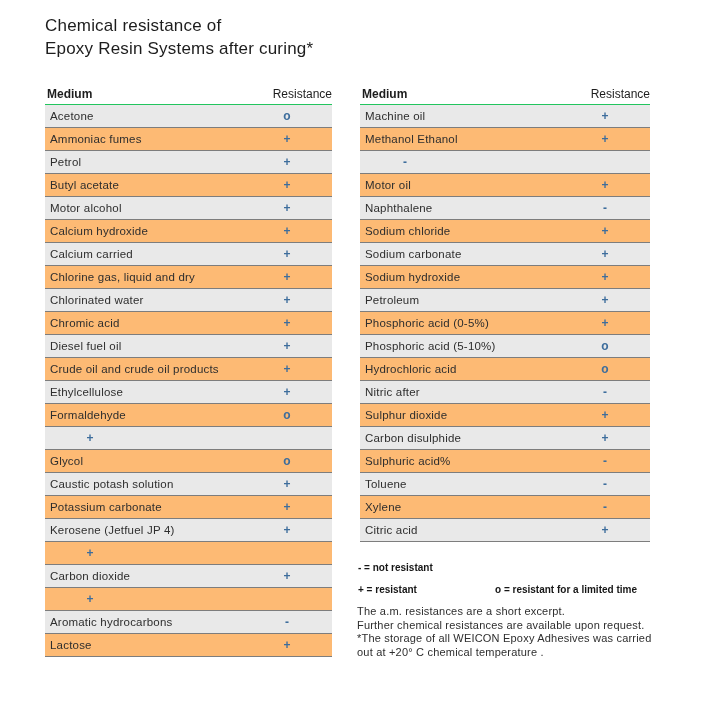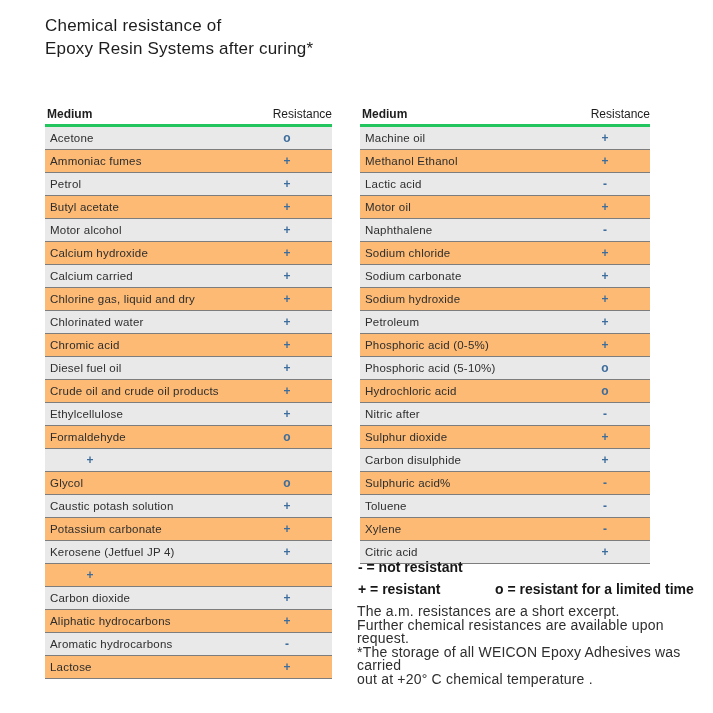--- a/index.html
+++ b/index.html
@@ -15,45 +15,45 @@
     font-size: 17px; line-height: 23px;
     font-weight: 400; color: #1d1d1d;
     letter-spacing: 0.2px;
   }
   .tbl { position: absolute; top: 82px; }
   .tbl-left  { left: 45px;  width: 287px; }
   .tbl-right { left: 360px; width: 290px; }
   .thead {
     display: flex; align-items: flex-end;
     height: 19px; padding-bottom: 3px;
-    font-size: 12px; color: #1d1d1d; margin-top: 20px;
+    font-size: 12px; color: #1d1d1d;
   }
   .thead .col-med { flex: 1; padding-left: 2px; font-weight: 700; }
   .thead .col-res { width: 90px; text-align: right; font-weight: 400; }
-  .rows { border-top: 3px solid #22c55e; }
+  .rows { border-top: 1px solid #22c55e; }
   .row {
     display: flex; align-items: center;
     height: 23px; box-sizing: border-box;
     border-bottom: 1px solid #7d7d7d;
     font-size: 11.5px; color: #2e2e2e;
     background: #fdba74;
   }
   .row.stripe { background: #e9e9e9; }
   .row .col-med { flex: 1; padding-left: 5px; letter-spacing: 0.2px; }
   .row .col-res { width: 90px; text-align: center; }
   .sym { font-weight: 700; font-size: 12px; }
   .legend {
     position: absolute; left: 358px; top: 556px;
-    font-size: 14px; font-weight: 700; color: #161616;
+    font-size: 10px; font-weight: 700; color: #161616;
   }
   .legend-line { height: 22px; display: flex; align-items: center; }
   .legend-first-col { display: inline-block; width: 137px; }
   .footnotes {
     position: absolute; left: 357px; top: 605px;
-    font-size: 14px; line-height: 13.5px; color: #2e2e2e;
+    font-size: 11px; line-height: 13.5px; color: #2e2e2e;
     letter-spacing: 0.2px;
   }
 </style>
 </head>
 <body>
 
 <div class="title">
   <div>Chemical resistance of</div>
   <div>Epoxy Resin Systems after curing*</div>
 </div>
@@ -140,21 +140,20 @@
         <span class="col-res sym" style="color: rgb(61, 109, 156);">+</span>
       </div>
       <div class="row">
         <span class="col-res sym" style="color: rgb(61, 109, 156);">+</span>
       </div>
       <div class="row stripe">
         <span class="col-med">Carbon dioxide</span>
         <span class="col-res sym" style="color: rgb(61, 109, 156);">+</span>
       </div>
       <div class="row">
-        <span class="col-med">Aliphatic hydrocarbons</span>
         <span class="col-res sym" style="color: rgb(61, 109, 156);">+</span>
       </div>
       <div class="row stripe">
         <span class="col-med">Aromatic hydrocarbons</span>
         <span class="col-res sym" style="color: rgb(61, 109, 156);">-</span>
       </div>
       <div class="row">
         <span class="col-med">Lactose</span>
         <span class="col-res sym" style="color: rgb(61, 109, 156);">+</span>
       </div>
@@ -169,21 +168,20 @@
   <div class="rows">
       <div class="row stripe">
         <span class="col-med">Machine oil</span>
         <span class="col-res sym" style="color: rgb(61, 109, 156);">+</span>
       </div>
       <div class="row">
         <span class="col-med">Methanol Ethanol</span>
         <span class="col-res sym" style="color: rgb(61, 109, 156);">+</span>
       </div>
       <div class="row stripe">
-        <span class="col-med">Lactic acid</span>
         <span class="col-res sym" style="color: rgb(61, 109, 156);">-</span>
       </div>
       <div class="row">
         <span class="col-med">Motor oil</span>
         <span class="col-res sym" style="color: rgb(61, 109, 156);">+</span>
       </div>
       <div class="row stripe">
         <span class="col-med">Naphthalene</span>
         <span class="col-res sym" style="color: rgb(61, 109, 156);">-</span>
       </div>

